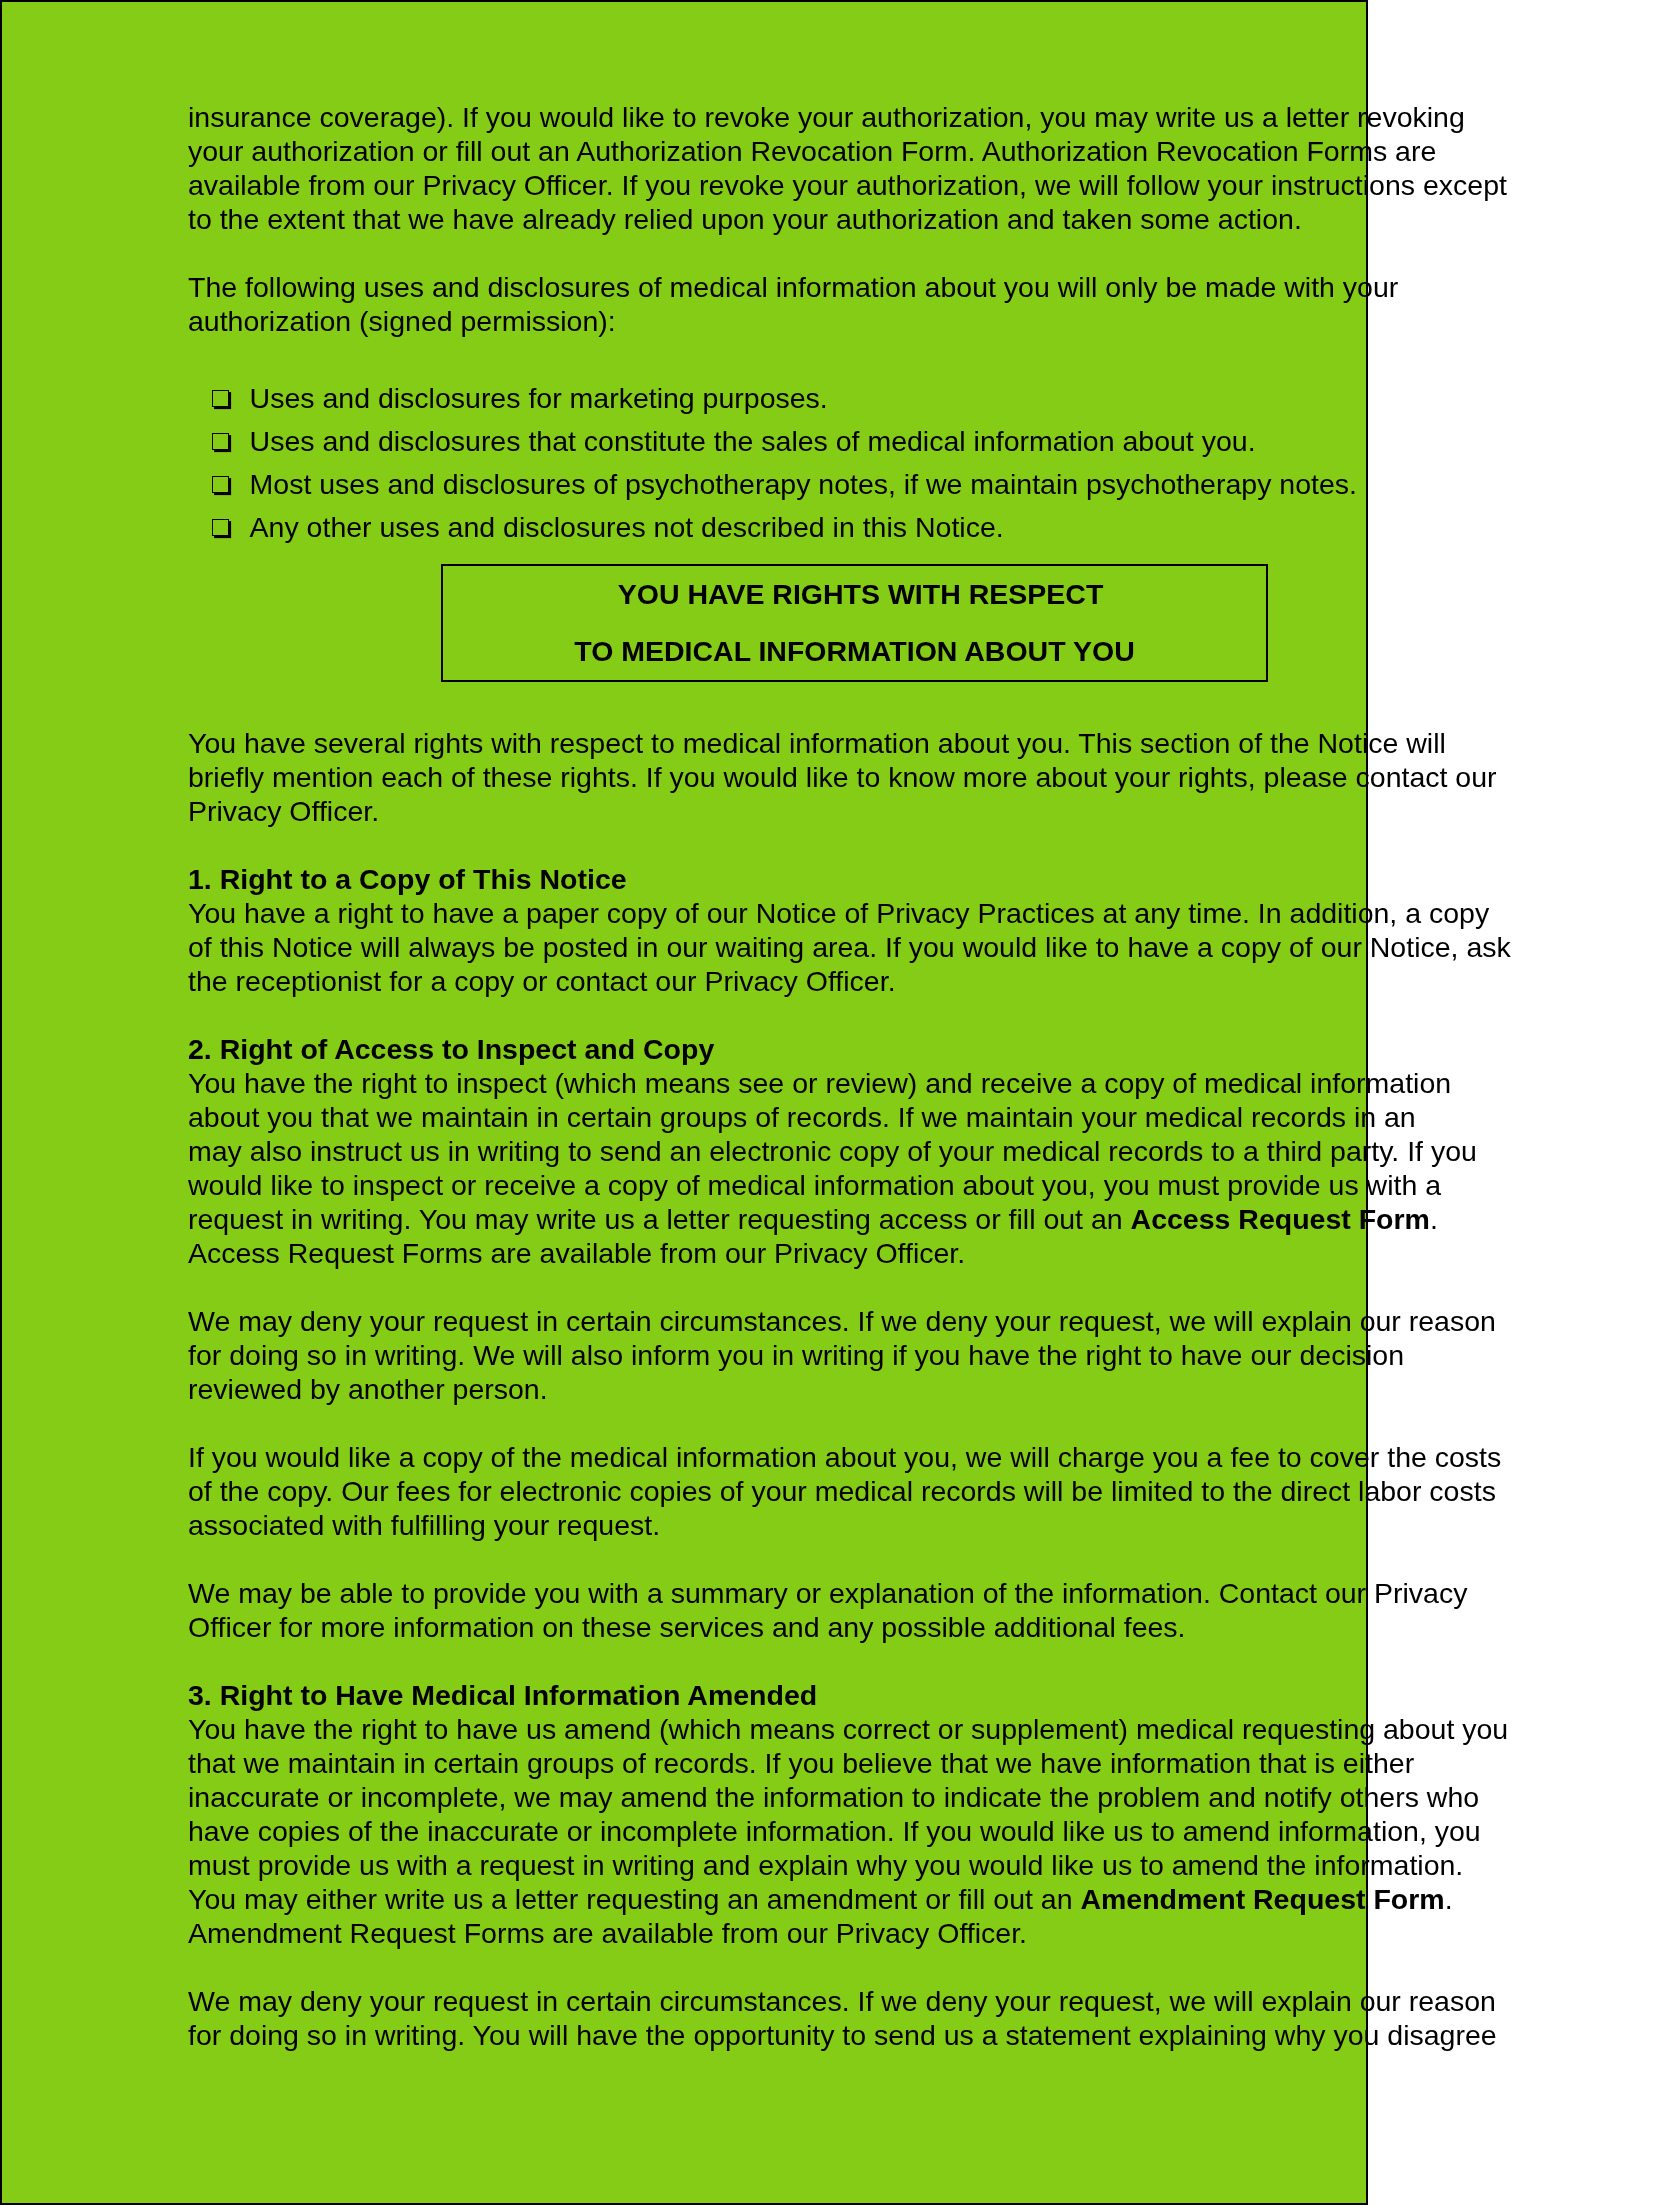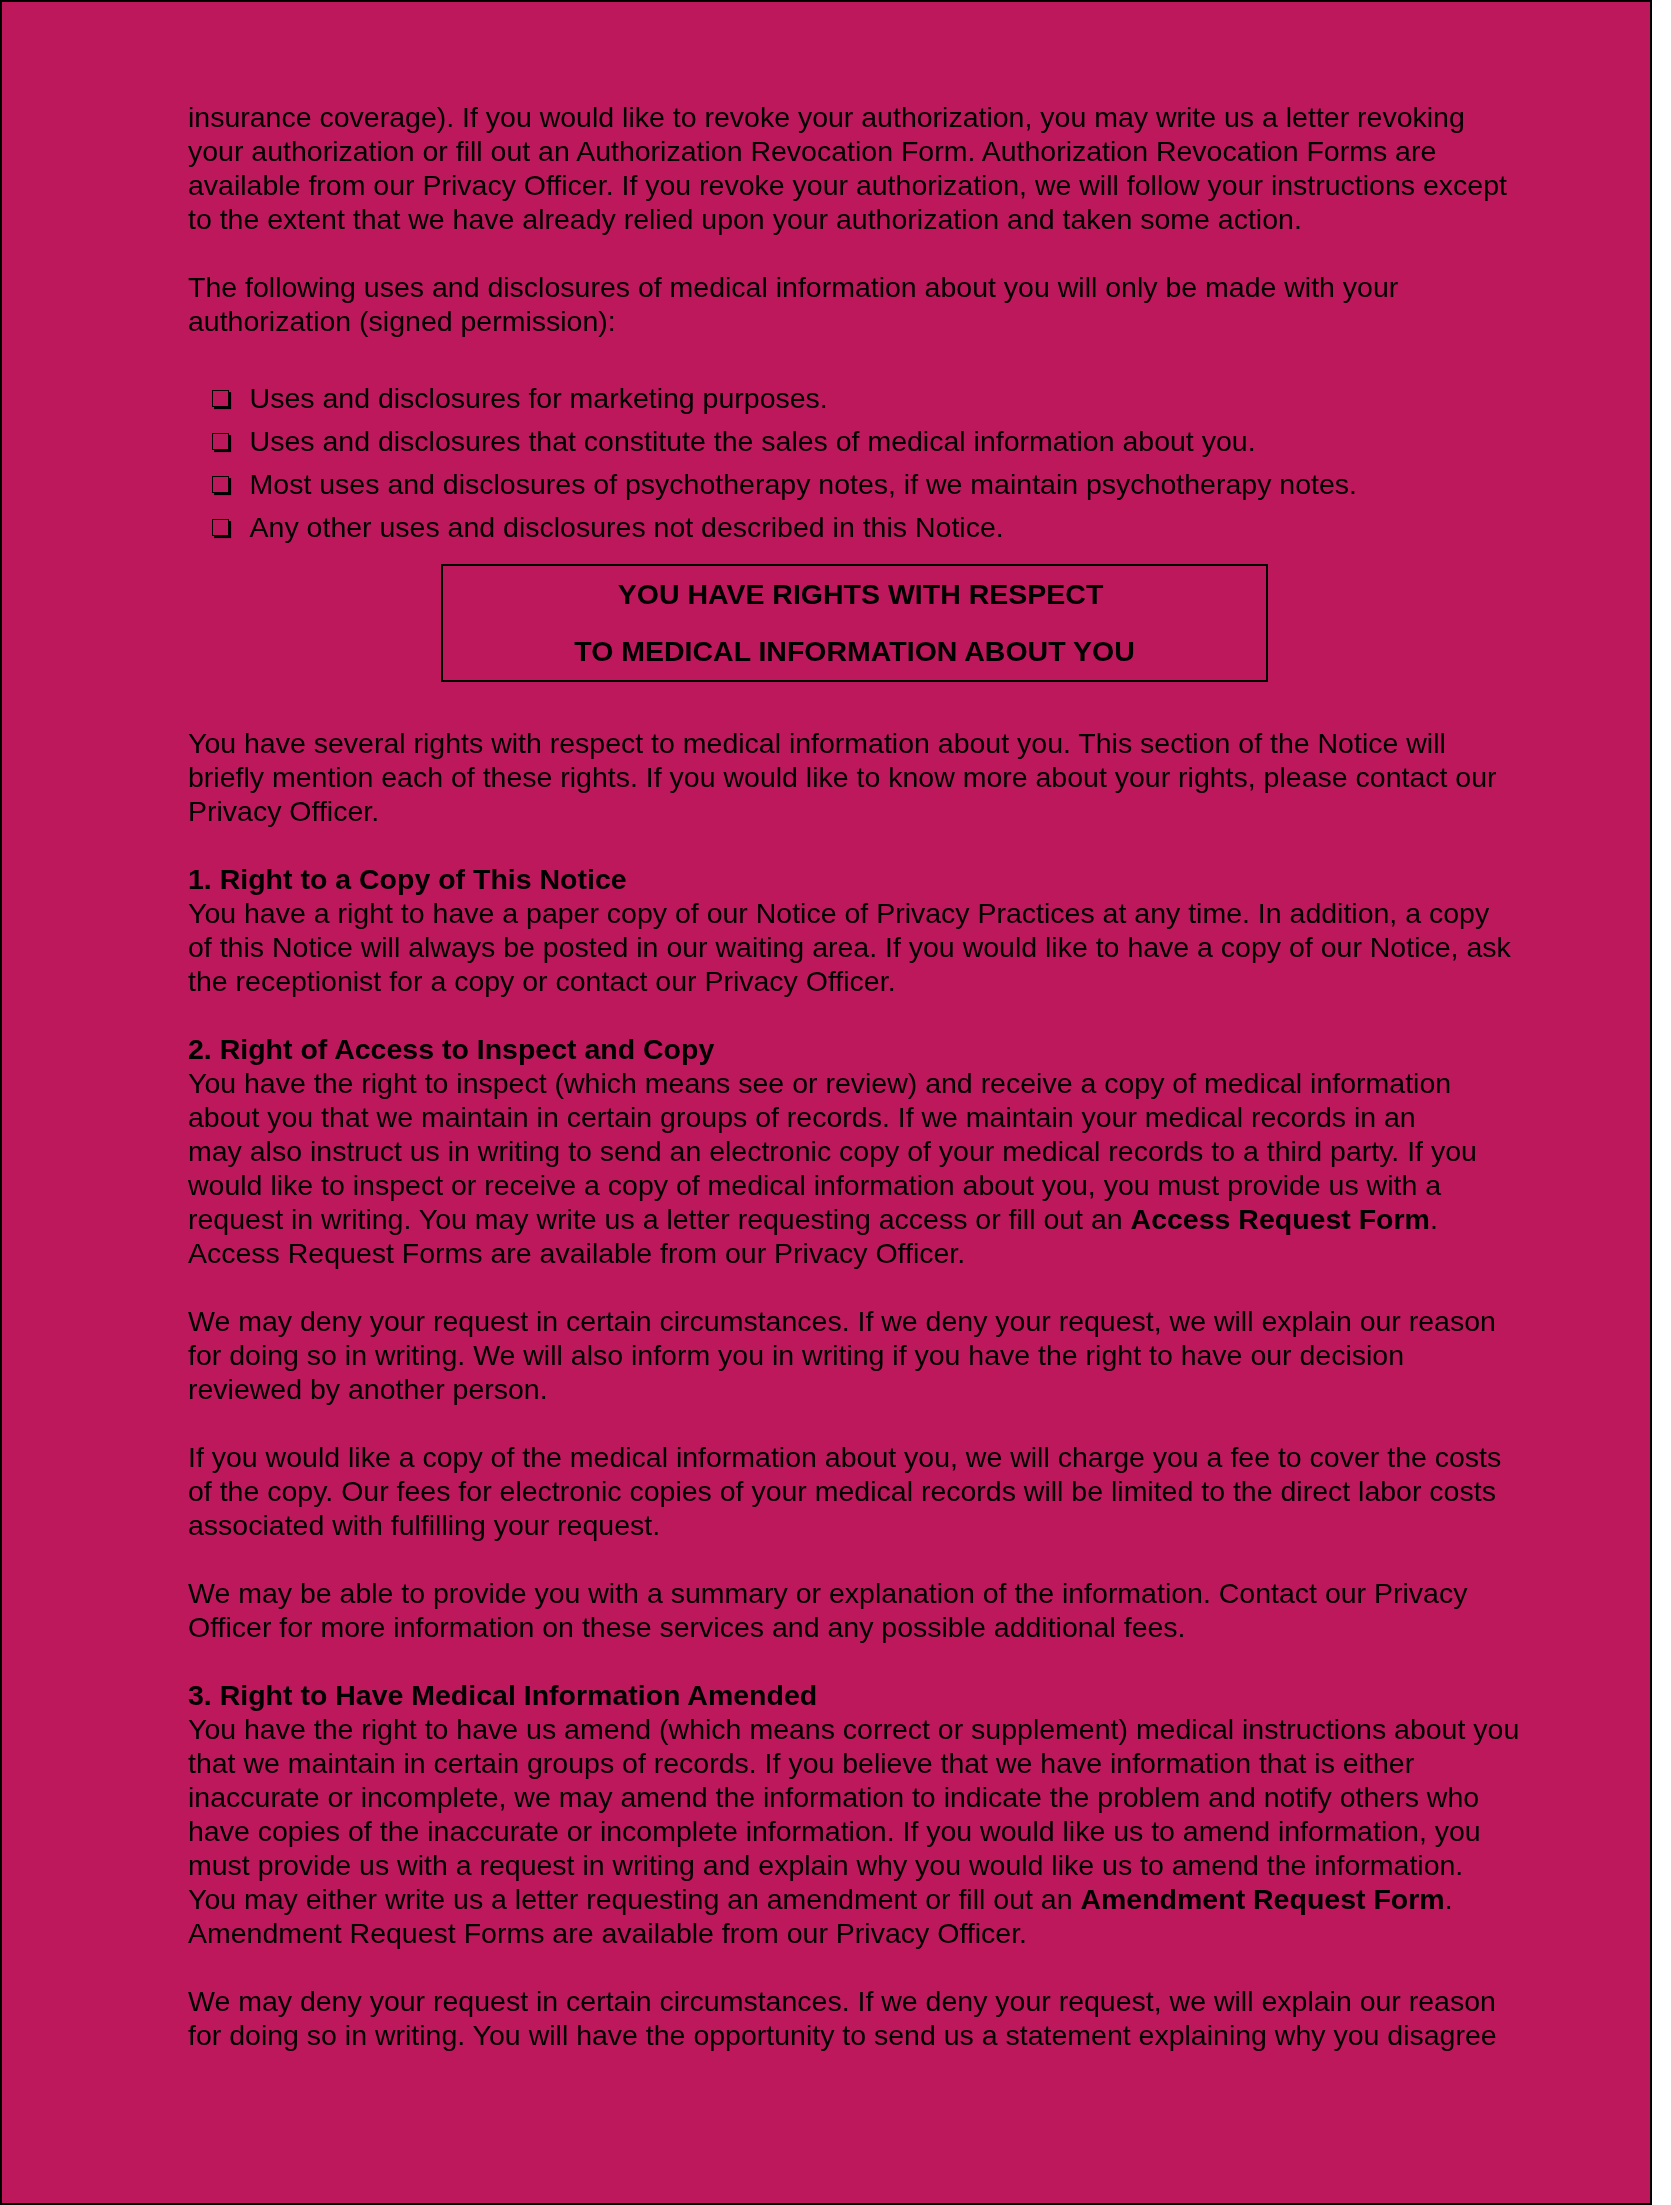--- a/index.html
+++ b/index.html
@@ -1,22 +1,22 @@
 <!DOCTYPE html>
 <html style="font-size:11.4px"><head>
 <meta charset="utf-8">
 <style>
   html, body { margin: 0; padding: 0; background: #ffffff; }
   body { width: 1672px; height: 2205px; position: relative; overflow: hidden; }
   .page {
     position: absolute; left: 0; top: 0;
-    width: 1652px; height: 2205px;
+    width: 1368px; height: 2205px;
     box-sizing: border-box;
     border: 2.8px solid #000000;
-    background: #be185d;
+    background: #84cc16;
   }
   .content {
     position: absolute;
     left: 186px; top: 98px;
     width: 1394px;
     font-family: "Liberation Sans", sans-serif;
     font-size: 28.5px;
     line-height: 34px;
     color: #000000;
   }
@@ -127,21 +127,21 @@
       <div class="line">of the copy. Our fees for electronic copies of your medical records will be limited to the direct labor costs</div>
       <div class="line">associated with fulfilling your request.</div>
       <div class="gap"></div>
       <div class="line">We may be able to provide you with a summary or explanation of the information.  Contact our Privacy</div>
       <div class="line">Officer for more information on these services and any possible additional fees.</div>
     </div>
     <div class="gap"></div>
 
     <div>
       <div class="line b">3.  Right to Have Medical Information Amended</div>
-      <div class="line">You have the right to have us amend (which means correct or supplement) medical instructions about you</div>
+      <div class="line">You have the right to have us amend (which means correct or supplement) medical requesting about you</div>
       <div class="line">that we maintain in certain groups of records.  If you believe that we have information that is either</div>
       <div class="line">inaccurate or incomplete, we may amend the information to indicate the problem and notify others who</div>
       <div class="line">have copies of the inaccurate or incomplete information.  If you would like us to amend information, you</div>
       <div class="line">must provide us with a request in writing and explain why you would like us to amend the information.</div>
       <div class="line"><span>You may either write us a letter requesting an amendment or fill out an </span><span class="b">Amendment Request Form</span><span>.</span></div>
       <div class="line">Amendment Request Forms are available from our Privacy Officer.</div>
       <div class="gap"></div>
       <div class="line">We may deny your request in certain circumstances.  If we deny your request, we will explain our reason</div>
       <div class="line">for doing so in writing.  You will have the opportunity to send us a statement explaining why you disagree</div>
     </div>

